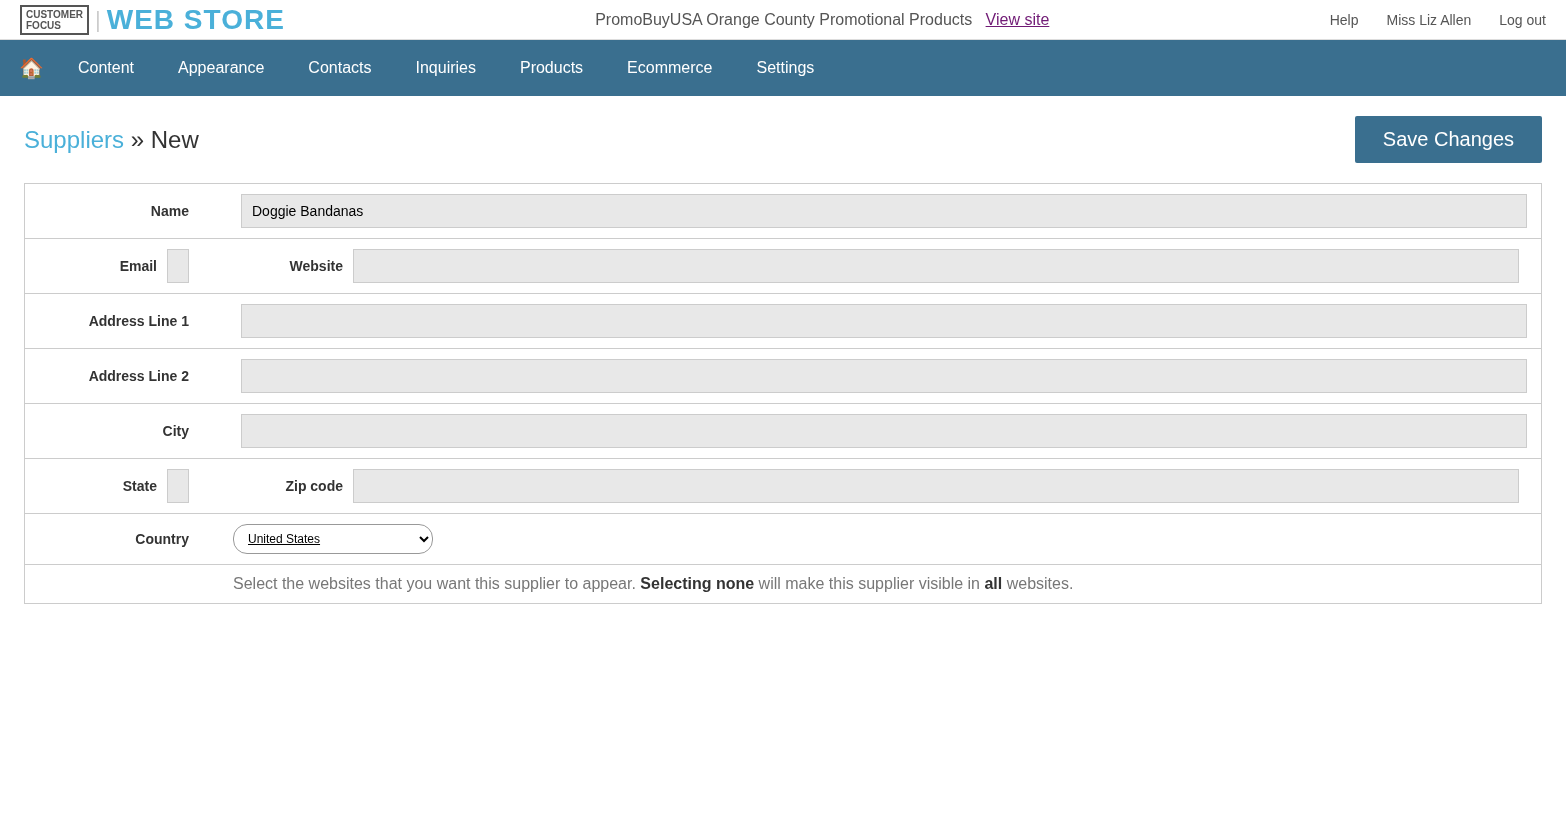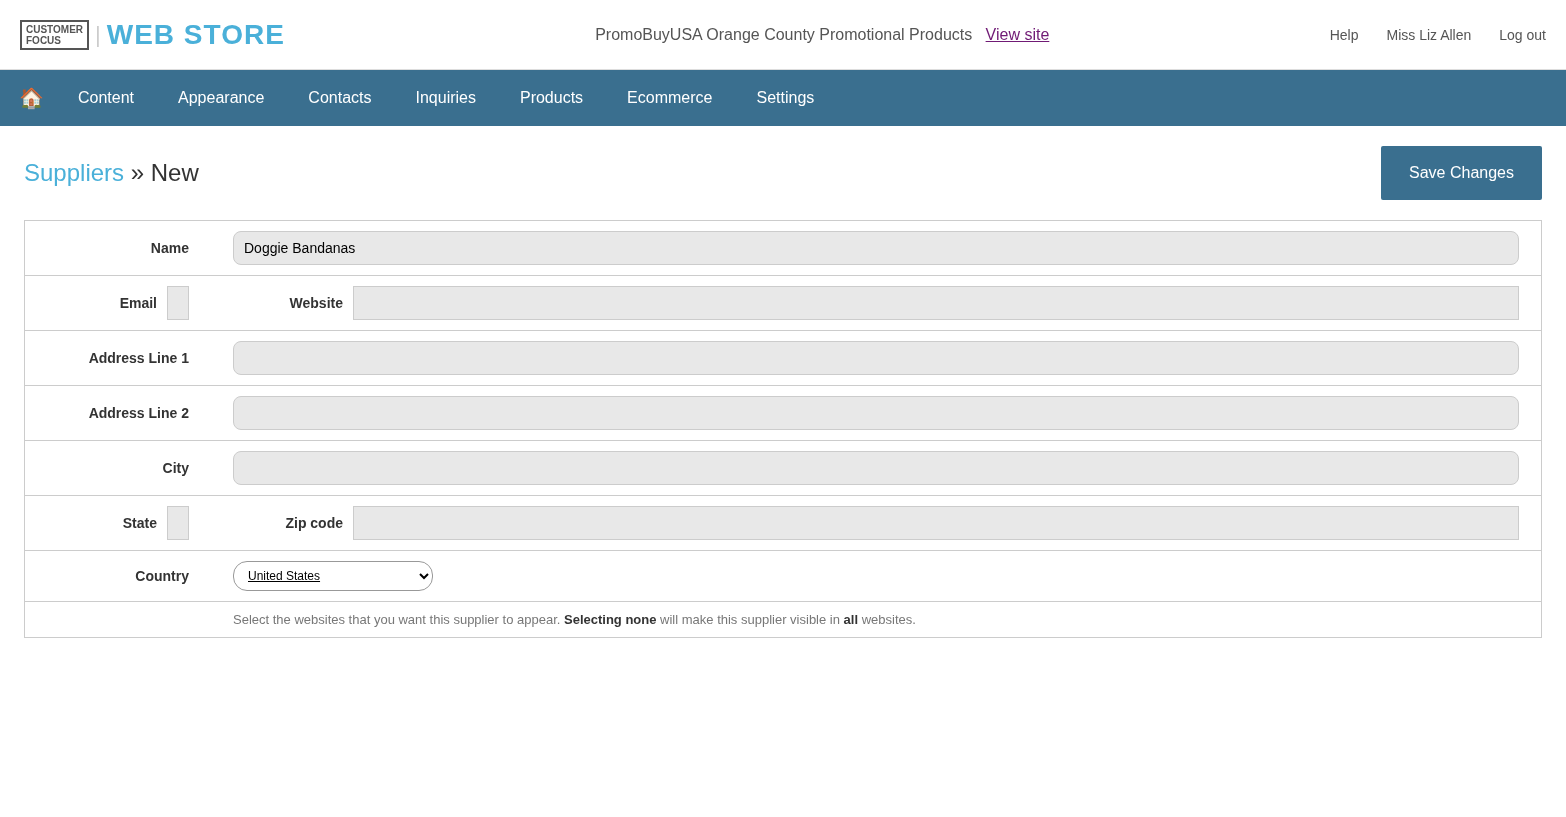--- a/index.html
+++ b/index.html
@@ -3,21 +3,21 @@
   <meta charset="utf-8">
   <style>
     * { box-sizing: border-box; margin: 0; padding: 0; }
     body { font-family: Arial, sans-serif; font-size: 14px; color: #333; background: #fff; }
 
     
     #top-header {
       display: flex;
       align-items: center;
       padding: 0 20px;
-      height: 70px;
+      height: 40px;
       background: #fff;
       border-bottom: 1px solid #ddd;
     }
     #logo-area {
       display: flex;
       align-items: center;
       margin-right: 30px;
     }
     #logo-customer {
       font-size: 10px;
@@ -101,22 +101,22 @@
       color: #333;
     }
     #page-title a {
       color: #4ab0d9;
       text-decoration: none;
     }
     #save-btn {
       background: #3a6f8f;
       color: #fff;
       border: none;
-      padding: 18px 28px;
-      font-size: 16px;
+      padding: 12px 28px;
+      font-size: 20px;
       cursor: pointer;
       border-radius: 2px;
     }
 
     
     #form-table {
       width: 100%;
       border-collapse: collapse;
       border: 1px solid #ccc;
     }
@@ -135,23 +135,24 @@
       color: #333;
     }
     .field-input {
       padding: 0;
     }
     .field-input input[type="text"] {
       width: 100%;
       padding: 8px 10px;
       background: #e8e8e8;
       border: 1px solid #ccc;
-      border-radius: 8px;
+      border-radius: 0;
       font-size: 14px;
       outline: none;
+      margin-left: 8px;
     }
     .split-inner {
       display: flex;
       align-items: center;
     }
     .split-label {
       font-weight: bold;
       text-align: right;
       white-space: nowrap;
       color: #333;
@@ -175,21 +176,21 @@
       background: #fff;
       border: 1px solid #999;
       border-radius: 14px;
       min-width: 200px;
       cursor: pointer;
       text-decoration: underline;
     }
     #footer-note {
       padding: 14px 16px;
       color: #777;
-      font-size: 13px;
+      font-size: 16px;
     }
     #footer-note strong { color: #333; }
   </style>
 </head>
 <body>
 
 <div id="top-header">
   <div id="logo-area">
     <div id="logo-customer">CUSTOMER<br>FOCUS</div>
     <span style="font-size:22px; color:#ccc; margin-right:6px; font-weight:100;">|</span>

